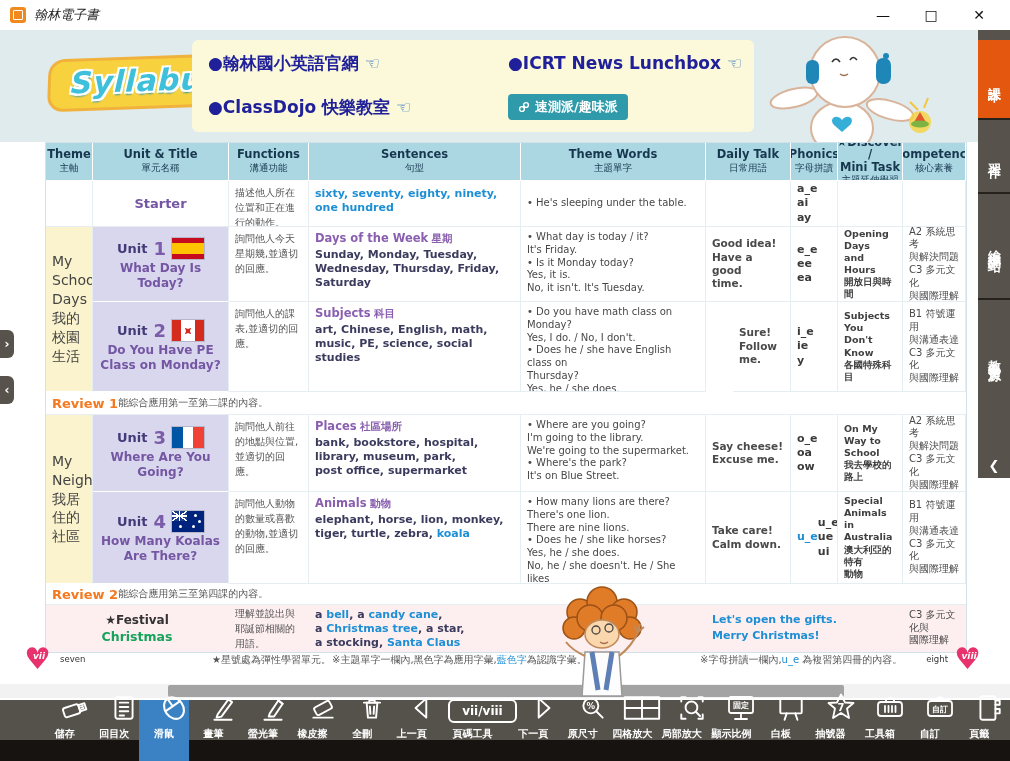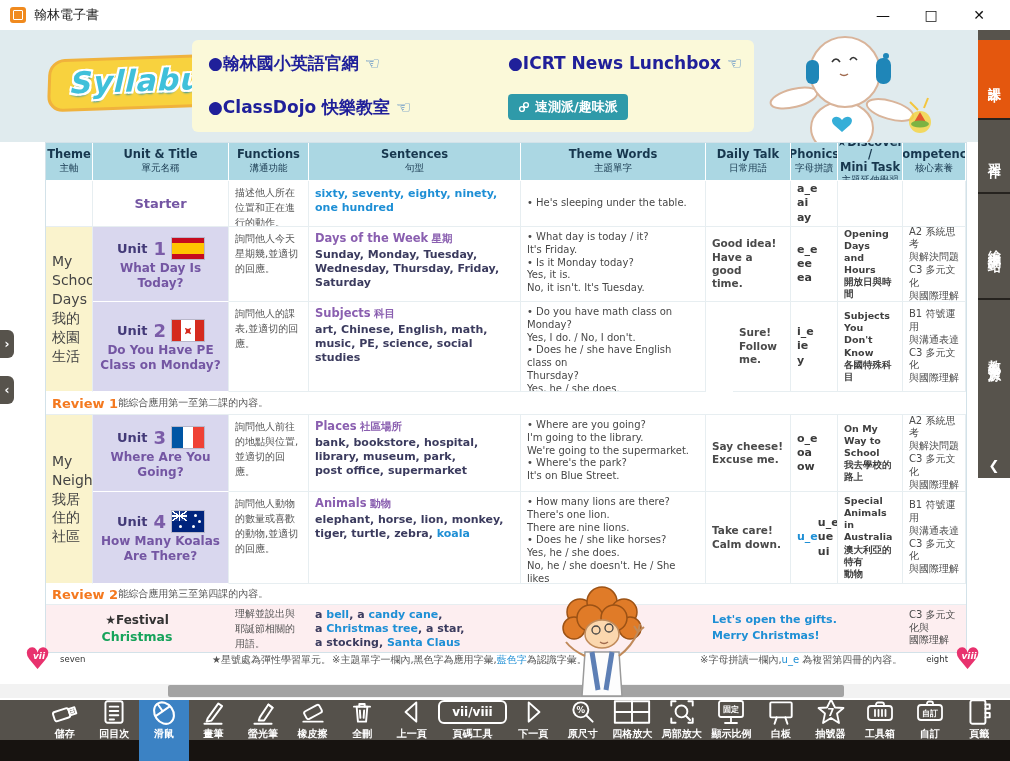--- a/index.html
+++ b/index.html
@@ -1,19 +1,19 @@
 <!DOCTYPE html>
 <html><head>
 <meta charset="utf-8">
 <style>
   html,body{margin:0;padding:0;background:#c9d4d2;font-family:"DejaVu Sans","Liberation Sans",sans-serif;}
   .window{position:relative;width:1010px;height:761px;background:#fff;overflow:hidden;outline:1px solid #8a8a8a;}
 
   
-  .titlebar{position:absolute;top:0;left:0;right:0;height:30px;background:#fff;border-bottom:1px solid #e4e4e4;display:flex;align-items:center;}
+  .titlebar{position:absolute;top:0;left:0;right:0;height:30px;background:#fff;border-bottom:1px solid #e4e4e4;display:flex;align-items:center;font-style:italic;}
   .app-icon{width:16px;height:16px;margin:0 8px 0 10px;background:#f08a1e;border-radius:3px;position:relative;}
   .app-icon::after{content:"";position:absolute;left:3px;top:3px;right:3px;bottom:3px;border:1.5px solid #fff;border-radius:1px;}
   .app-title{font-size:13px;color:#222;}
   .win-controls{margin-left:auto;display:flex;align-items:center;gap:14px;padding-right:14px;}
   .win-btn{width:34px;height:24px;display:flex;align-items:center;justify-content:center;font-size:14px;color:#111;cursor:pointer;}
 
   
   .content{position:absolute;top:30px;left:0;right:0;height:670px;background:#fff;}
   .banner{position:absolute;top:0;left:0;right:32px;height:112px;background:#e0ebee;}
   .syllabus{position:absolute;left:48px;top:26px;transform:skew(-4deg) rotate(-2deg);background:#f8d23e;border:3px solid #f0b23c;border-radius:16px;padding:4px 20px 8px 20px;}
@@ -104,21 +104,21 @@
 
   
   .hscroll{position:absolute;left:0;right:0;top:654px;height:14px;background:#f2f2f2;}
   .hthumb{position:absolute;left:168px;top:1px;width:676px;height:12px;background:#a3a3a3;border-radius:2px;cursor:pointer;}
 
   
   .toolbar{position:absolute;left:0;right:0;bottom:0;height:61px;background:#55514b;display:flex;align-items:stretch;padding:0 6px 0 40px;}
   .toolbar::after{content:"";position:absolute;left:0;right:0;bottom:0;height:21px;background:#171310;z-index:0;}
   .tool{position:relative;z-index:1;flex:1 1 0;display:flex;flex-direction:column;align-items:center;justify-content:flex-start;cursor:pointer;min-width:0;}
   .tool.wide{flex:1.45 1 0;}
-  .tool .ic{height:23px;display:flex;align-items:center;justify-content:center;}
+  .tool .ic{height:23px;display:flex;align-items:flex-end;justify-content:center;padding-left:20px;}
   .tool .lb{height:21px;line-height:21px;font-size:10px;font-weight:bold;color:#fff;white-space:nowrap;}
   .tool.sel{background:#3b82c4;}
   .pagebox{border:2px solid #fff;border-radius:6px;color:#fff;font-size:12px;font-weight:bold;padding:3px 12px;}
   svg.ti{stroke:#fff;fill:none;stroke-width:1.8;stroke-linecap:round;stroke-linejoin:round;}
   svg.ti text{stroke:none;fill:#fff;font-weight:bold;}
 </style>
 </head>
 <body>
 
 <div class="window">

